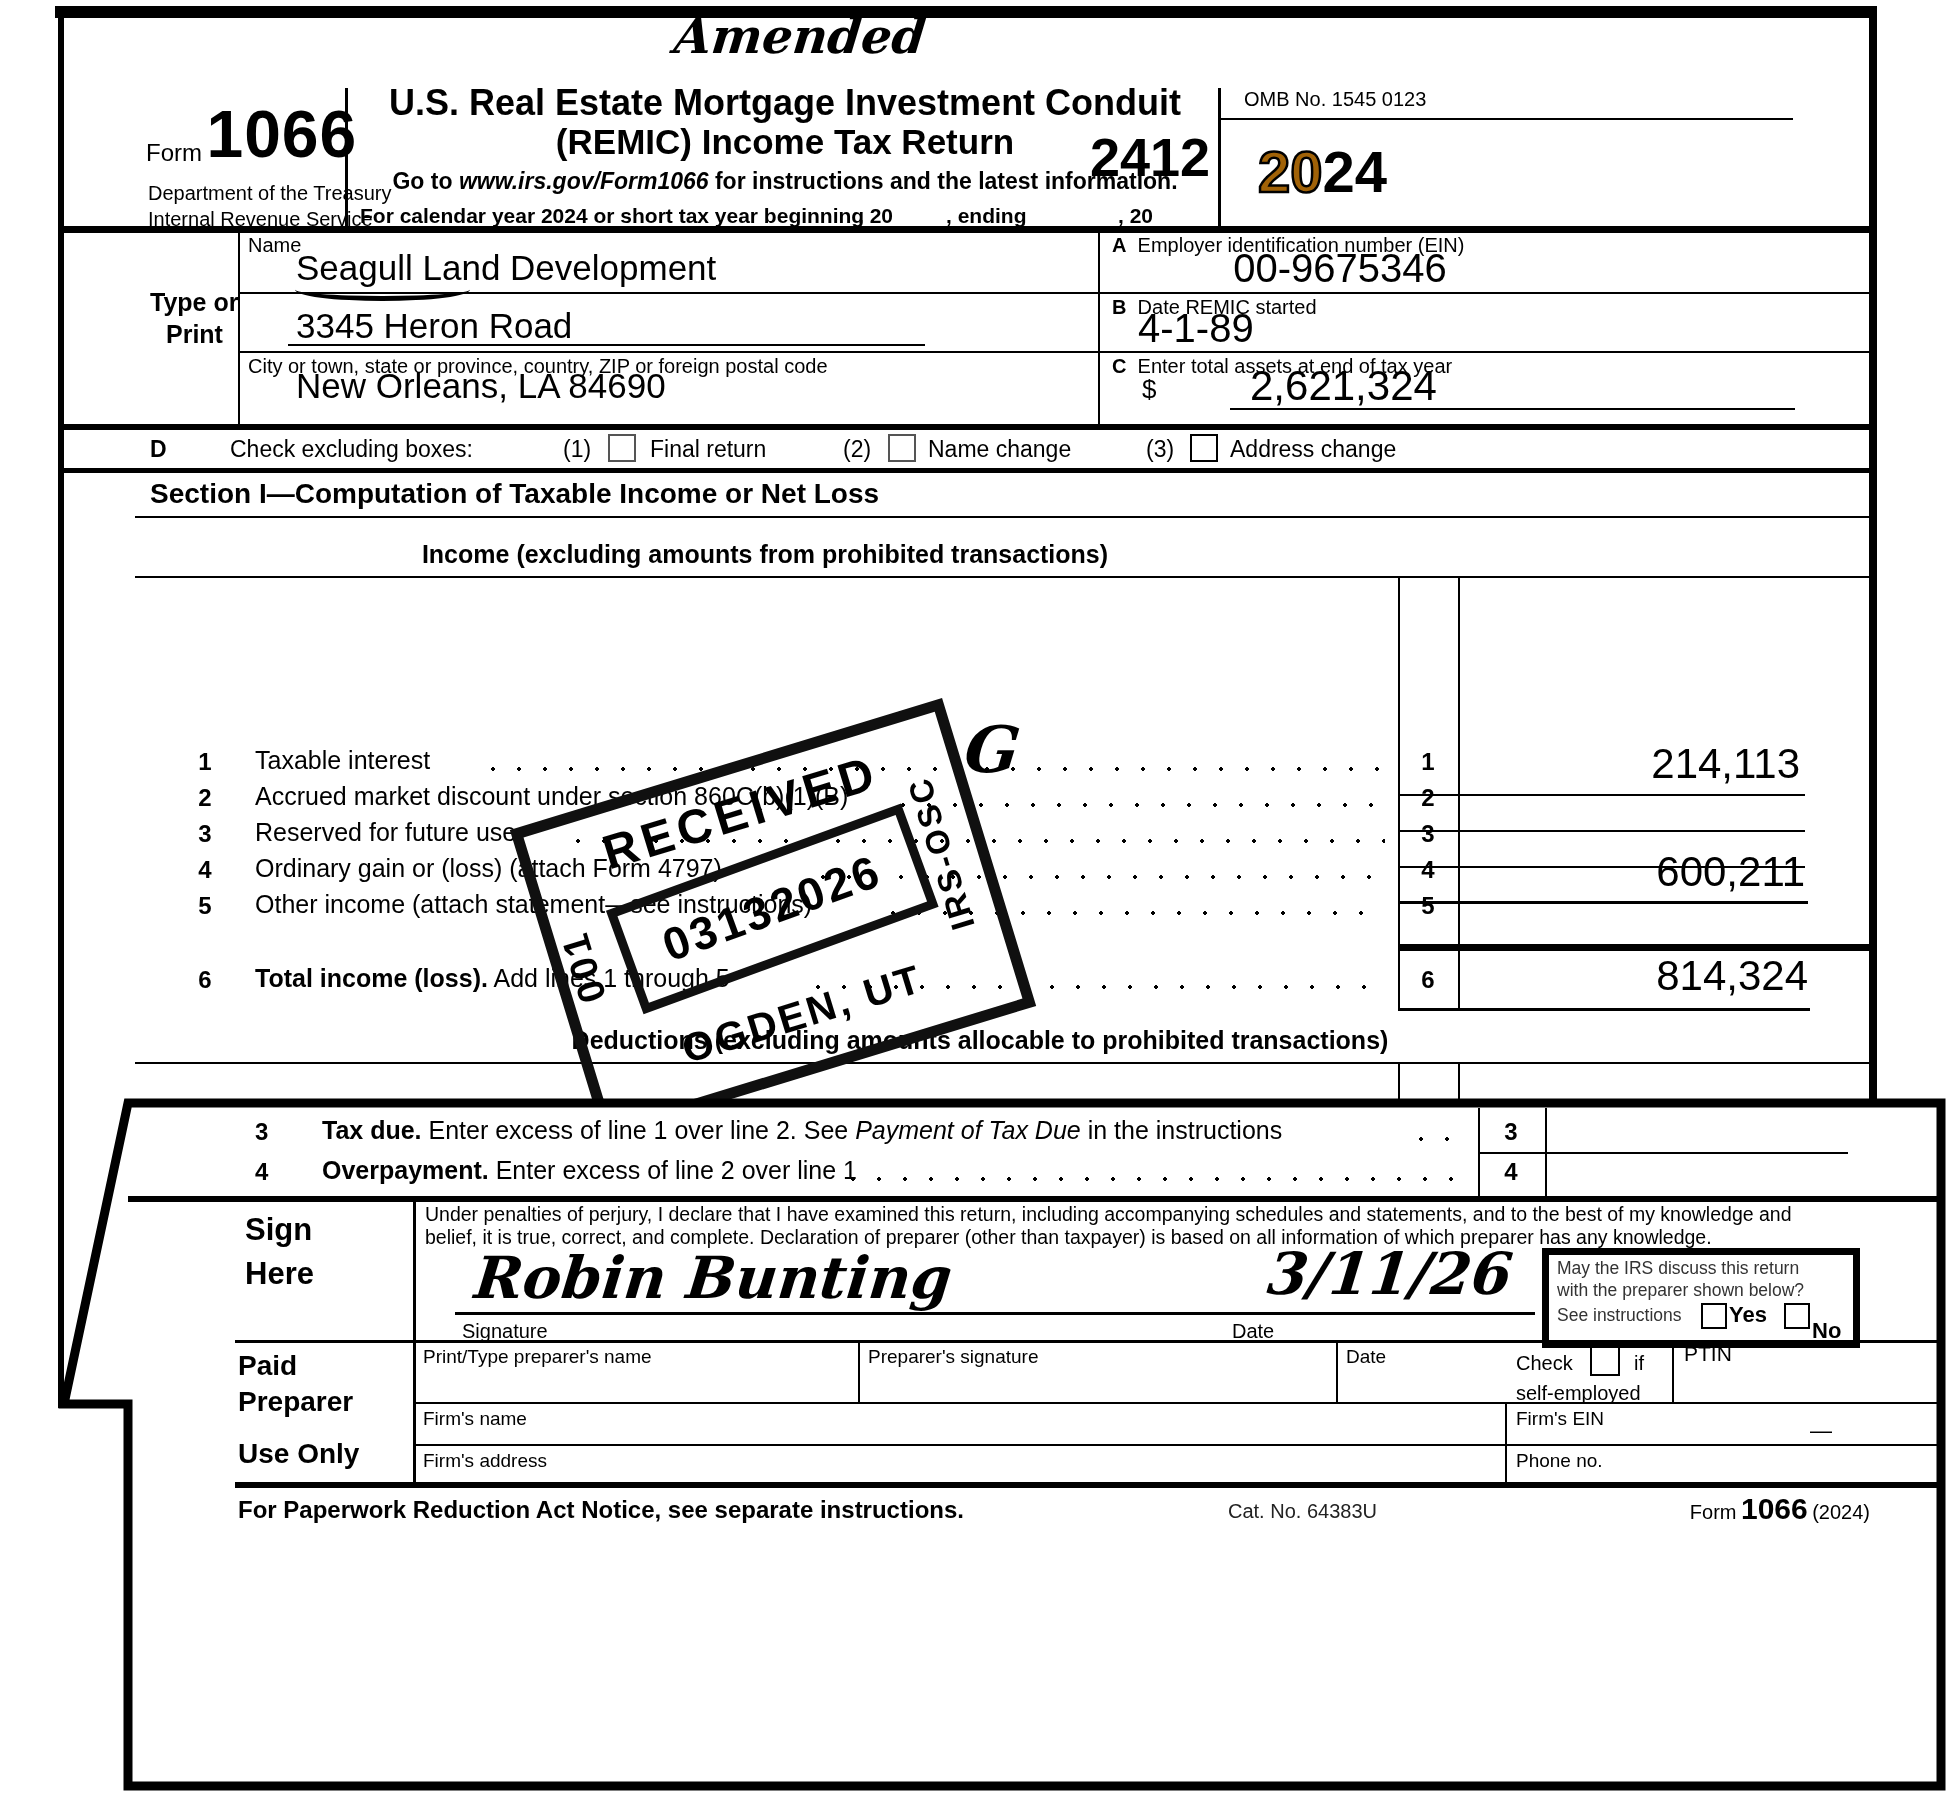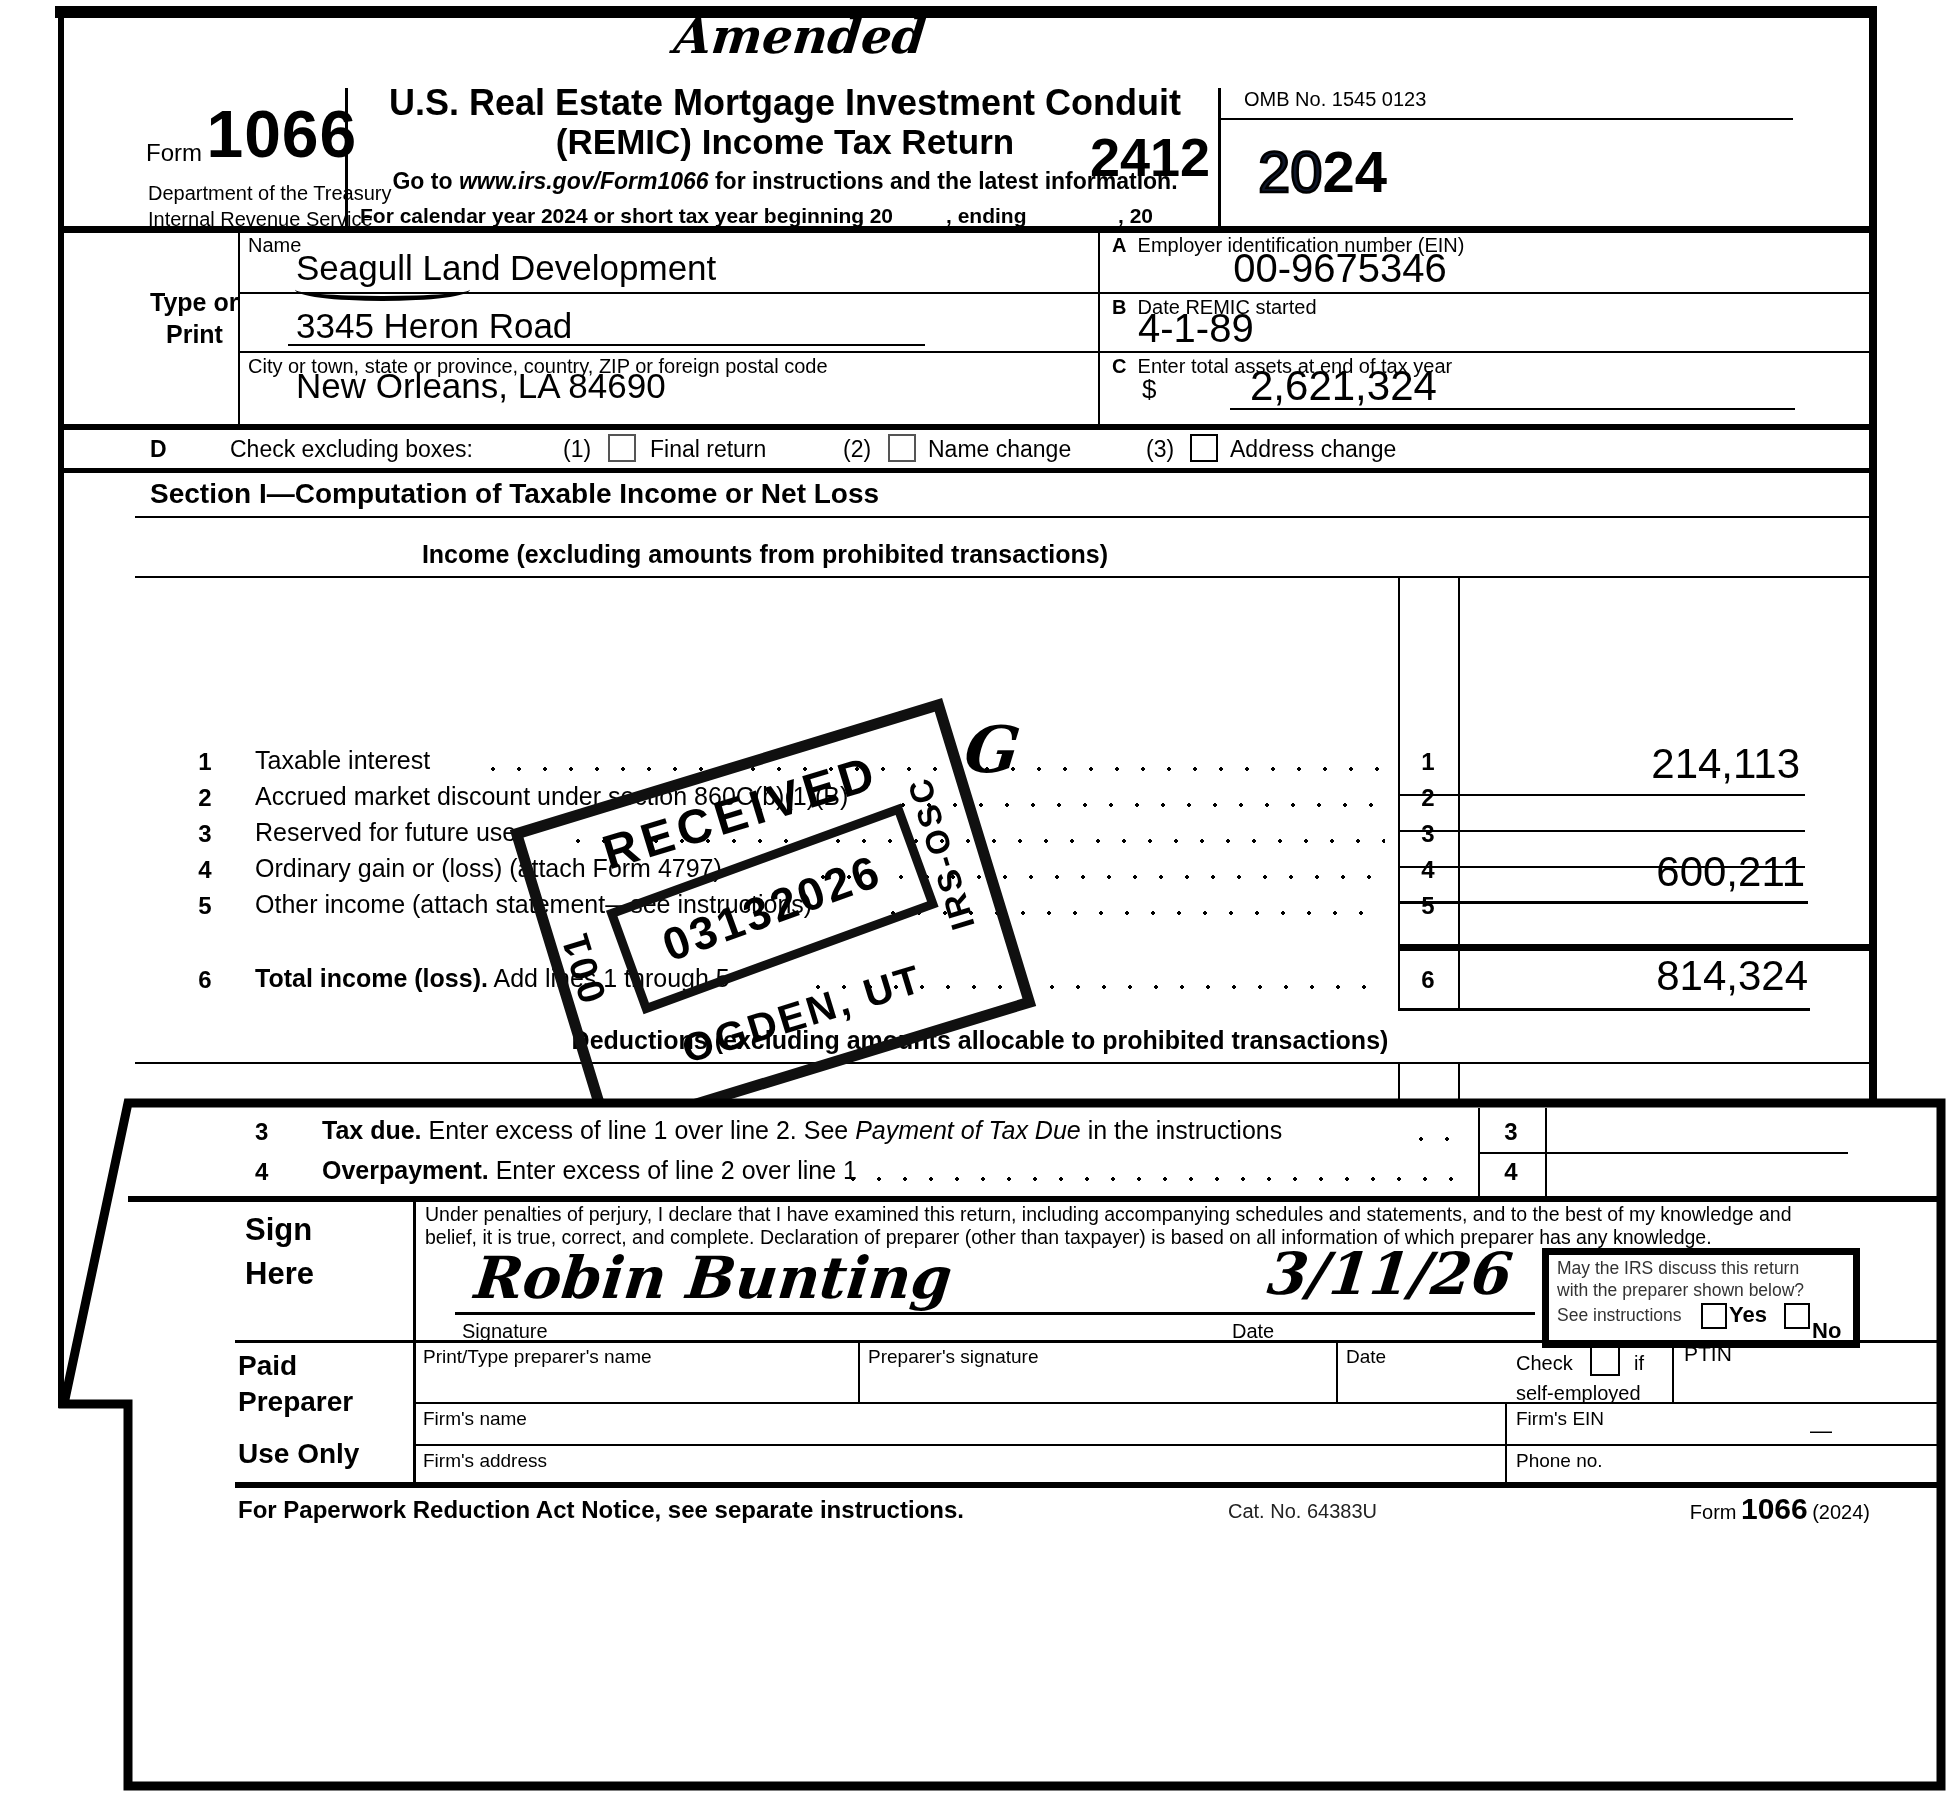--- a/index.html
+++ b/index.html
@@ -10,21 +10,21 @@
   .vl{position:absolute;background:#000;width:2px;}
   .lbl{font-size:20px;}
   .val{font-size:35px;}
   .amt{font-size:42px;}
   .numb{font-size:24px;font-weight:700;}
   .linelabel{font-size:25px;white-space:nowrap;}
   .hand{font-family:"DejaVu Serif",serif;font-style:italic;font-weight:600;transform:skewX(-6deg);}
   .dots{position:absolute;height:6px;background-image:radial-gradient(circle,#000 1.7px,transparent 2.1px);
         background-size:26px 6px;background-repeat:repeat-x;}
   .cb{position:absolute;border:2px solid #000;background:transparent;}
-  .yr-outline{color:#0f172a;-webkit-text-stroke:2.5px #000;font-weight:400;}
+  .yr-outline{color:#a16207;-webkit-text-stroke:2.5px #000;font-weight:700;}
   .yr-bold{font-weight:800;}
   .stamp-font{font-weight:700;letter-spacing:3px;}
   .z2{z-index:2;} .z4{z-index:4;} .z5{z-index:5;} .z6{z-index:6;}
 </style>
 </head>
 <body>
 
 <div id="canvas">
 
   <div class="abs" style="left:55px;top:6px;width:1822px;height:12px;background:#000;z-index:1;"></div>

